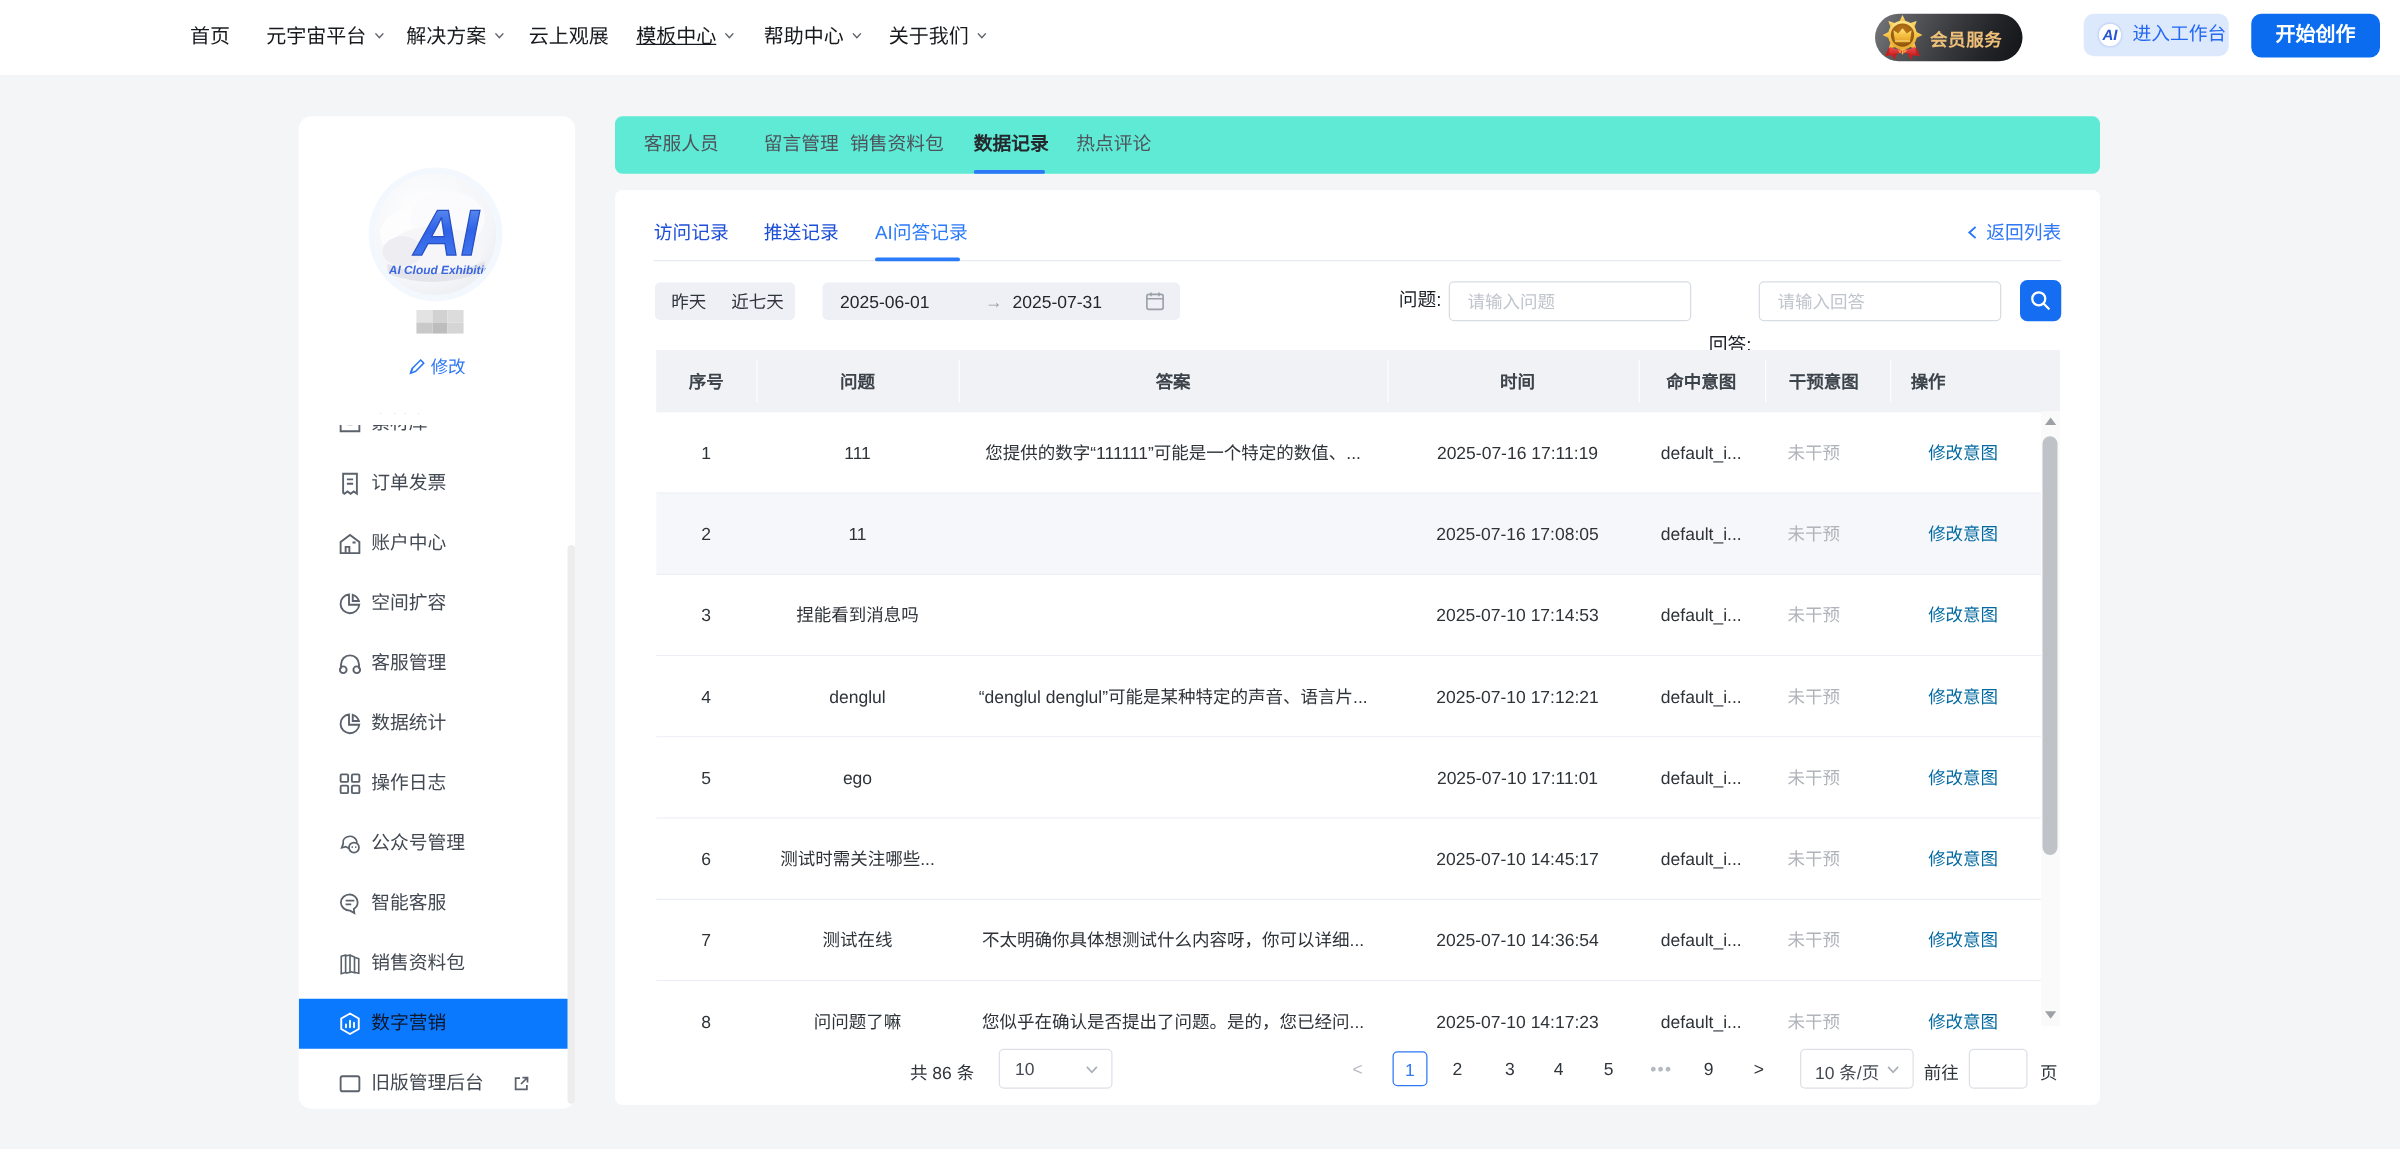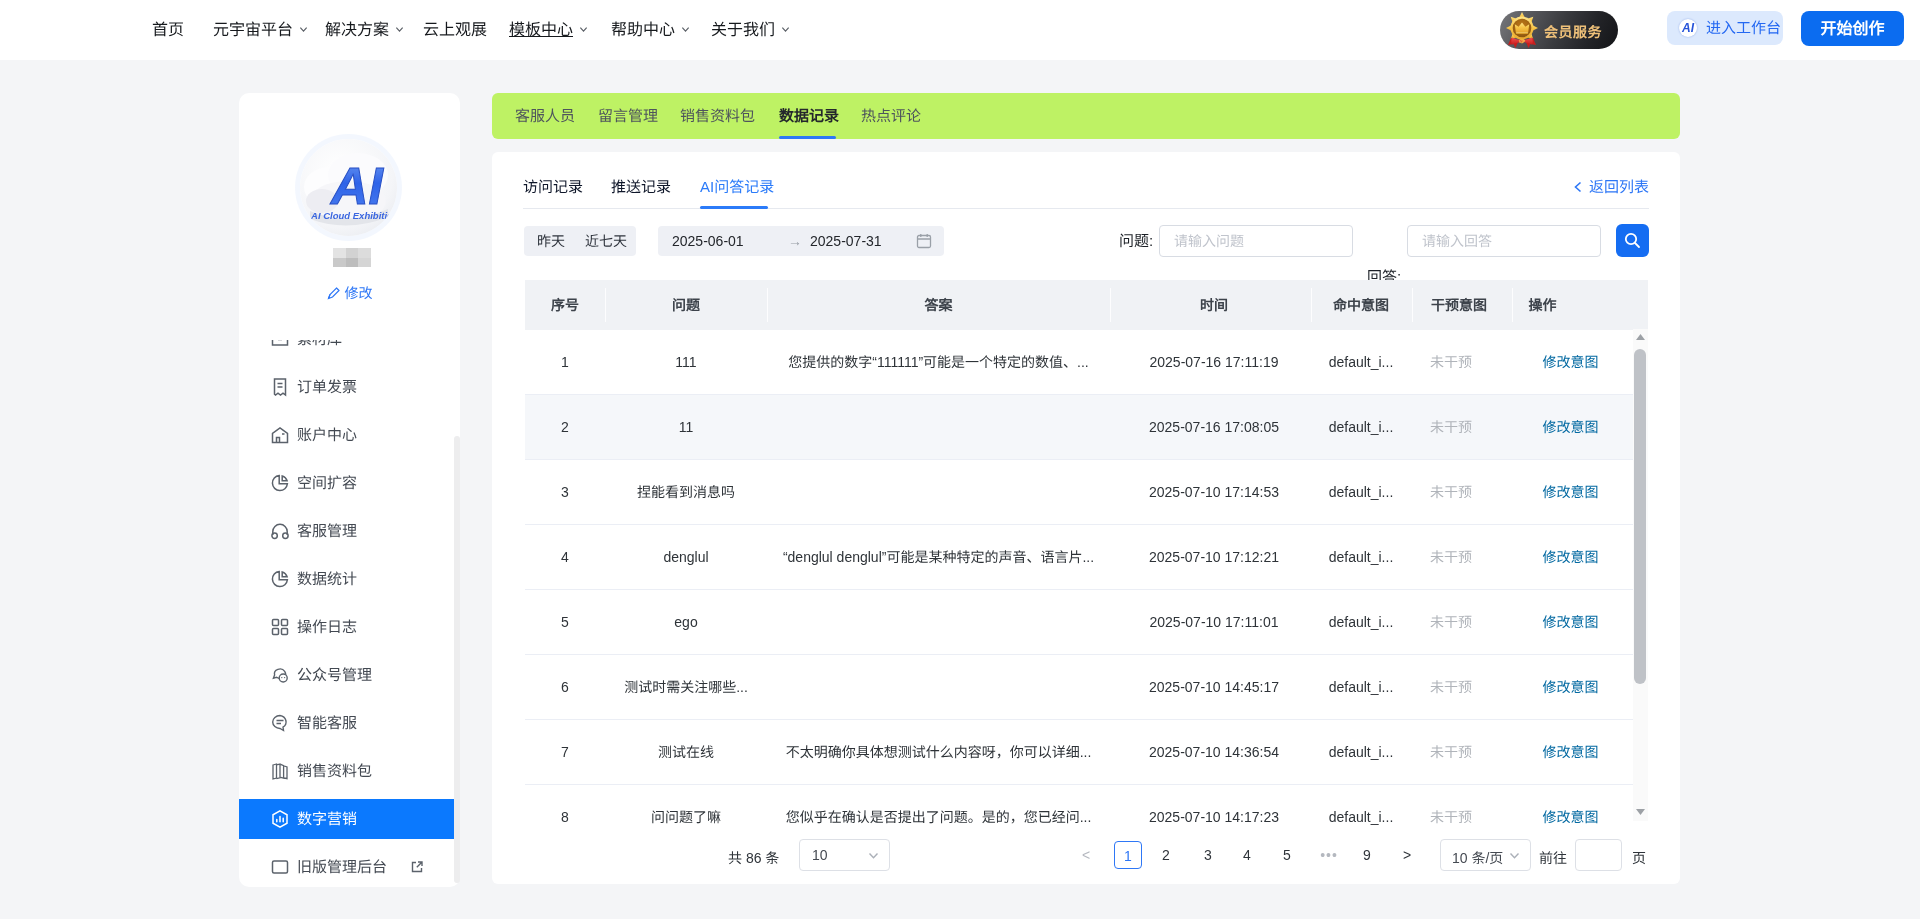--- a/index.html
+++ b/index.html
@@ -19,32 +19,32 @@
 #workbtn .t{position:absolute;left:39px;top:0;line-height:34px;font-size:15px;color:#2468f2;}
 #createbtn{position:absolute;left:1801px;top:11px;width:103px;height:35px;border-radius:8px;background:#0b6cf0;color:#fff;font-size:16px;font-weight:bold;text-align:center;line-height:35px;}
 
 #side{position:absolute;left:239px;top:93px;width:221px;height:794px;background:#fff;border-radius:10px;}
 #avatar{position:absolute;left:61px;top:46px;width:97px;height:97px;border-radius:50%;overflow:hidden;box-shadow:0 0 0 5px rgba(214,229,251,.30);}
 #nameblur{position:absolute;left:94px;top:155px;width:38px;height:19px;}
 #modify{position:absolute;left:0;top:189px;width:221px;text-align:center;font-size:14px;color:#2e77f6;}
 .mitem{position:absolute;left:0;width:221px;height:48px;color:#434952;font-size:15px;}
 .mitem .ic{position:absolute;left:31px;top:14px;width:20px;height:20px;}
 .mitem .tx{position:absolute;left:58px;top:0;line-height:48px;white-space:nowrap;}
-.mitem.sel{background:#0b79fe;color:#ffffff;height:40px;width:216px;padding-left:30px;}
+.mitem.sel{background:#0b79fe;color:#0f172a;height:40px;width:216px;padding-left:30px;}
 .mitem.sel .tx{line-height:40px;}
 .mitem.sel .ic{top:10px;}
 #sidescroll{position:absolute;left:215px;top:343px;width:6px;height:447px;border-radius:3px;background:#ededee;}
 
-#tabcard{position:absolute;left:492px;top:93px;width:1188px;height:46px;background:#bef264;border-radius:6px;}
+#tabcard{position:absolute;left:492px;top:93px;width:1188px;height:46px;background:#5eead4;border-radius:6px;}
 .ttab{position:absolute;top:0;height:46px;line-height:46px;font-size:15px;color:#4e545c;white-space:nowrap;}
 .ttab.on{color:#24272c;font-weight:bold;}
 #tabline{position:absolute;left:287px;top:43px;width:57px;height:3px;background:#2e77f6;border-radius:2px;}
 
 #main{position:absolute;left:492px;top:152px;width:1188px;height:732px;background:#fff;border-radius:6px;}
-.itab{position:absolute;top:14px;height:42px;line-height:42px;font-size:15px;color:#0f172a;font-weight:500;white-space:nowrap;}
+.itab{position:absolute;top:14px;height:42px;line-height:42px;font-size:15px;color:#1d4ed8;font-weight:500;white-space:nowrap;}
 #iline{position:absolute;left:31px;top:56px;width:1126px;height:1px;background:#e6e9ef;}
 #iblue{position:absolute;left:208px;top:54px;width:68px;height:2.5px;background:#2b7bf9;border-radius:2px;}
 #back{position:absolute;right:31px;top:14px;height:42px;line-height:42px;font-size:15px;color:#2e77f6;}
 
 .gbox{position:absolute;top:74px;height:30px;background:#eef0f5;border-radius:4px;font-size:14px;color:#2e333c;}
 #quick{left:32px;width:112px;}
 #quick span{display:inline-block;line-height:30px;}
 #dates{left:166px;width:286px;}
 #dates span{display:inline-block;line-height:30px;}
 .flabel{position:absolute;top:73px;height:32px;line-height:32px;font-size:15px;color:#1c2026;}
@@ -267,21 +267,21 @@
       <svg style="position:absolute;left:171px;top:17px;" width="14" height="14" viewBox="0 0 14 14">
           <path d="M6 2.5 L2.5 2.5 L2.5 11.5 L11.5 11.5 L11.5 8" fill="none" stroke="#5b626b" stroke-width="1.4"></path>
           <path d="M8 2 L12 2 L12 6 M12 2 L6.8 7.2" fill="none" stroke="#5b626b" stroke-width="1.4"></path>
         </svg>
     </div>
   </div>
   <div id="sidescroll"></div>
 </div>
 <div id="tabcard">
   <div class="ttab" style="left:23px;">客服人员</div>
-  <div class="ttab" style="left:106px;">留言管理</div>
+  <div class="ttab" style="left:119px;">留言管理</div>
   <div class="ttab" style="left:188px;">销售资料包</div>
   <div class="ttab on" style="left:287px;">数据记录</div>
   <div class="ttab" style="left:369px;">热点评论</div>
   <div id="tabline"></div>
 </div>
 <div id="main">
   <div class="itab" style="left:31px;">访问记录</div>
   <div class="itab" style="left:119px;">推送记录</div>
   <div class="itab" style="left:208px;color:#2b7bf9;">AI问答记录</div>
   <div id="iline"></div>

